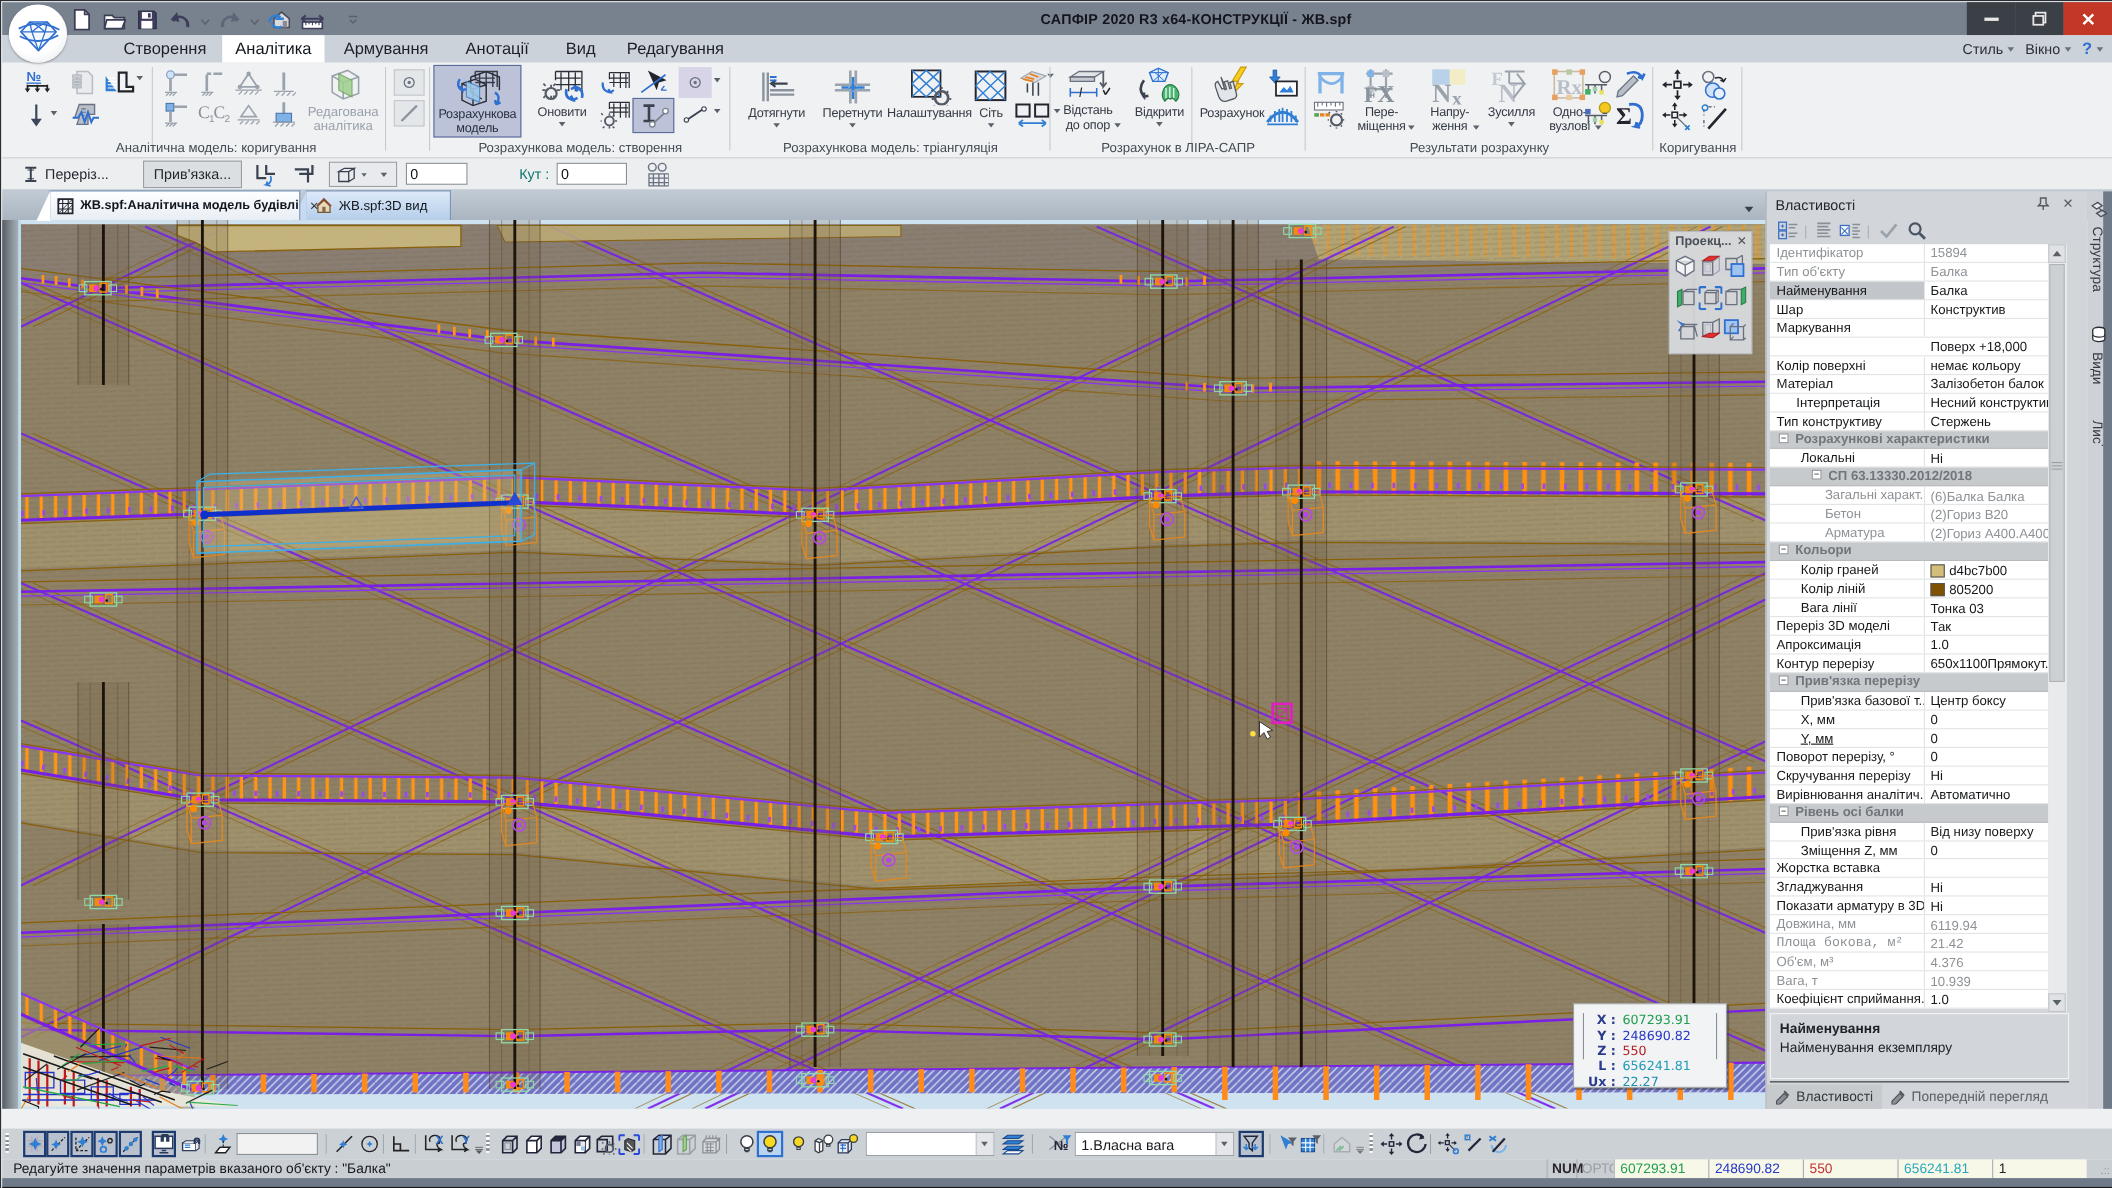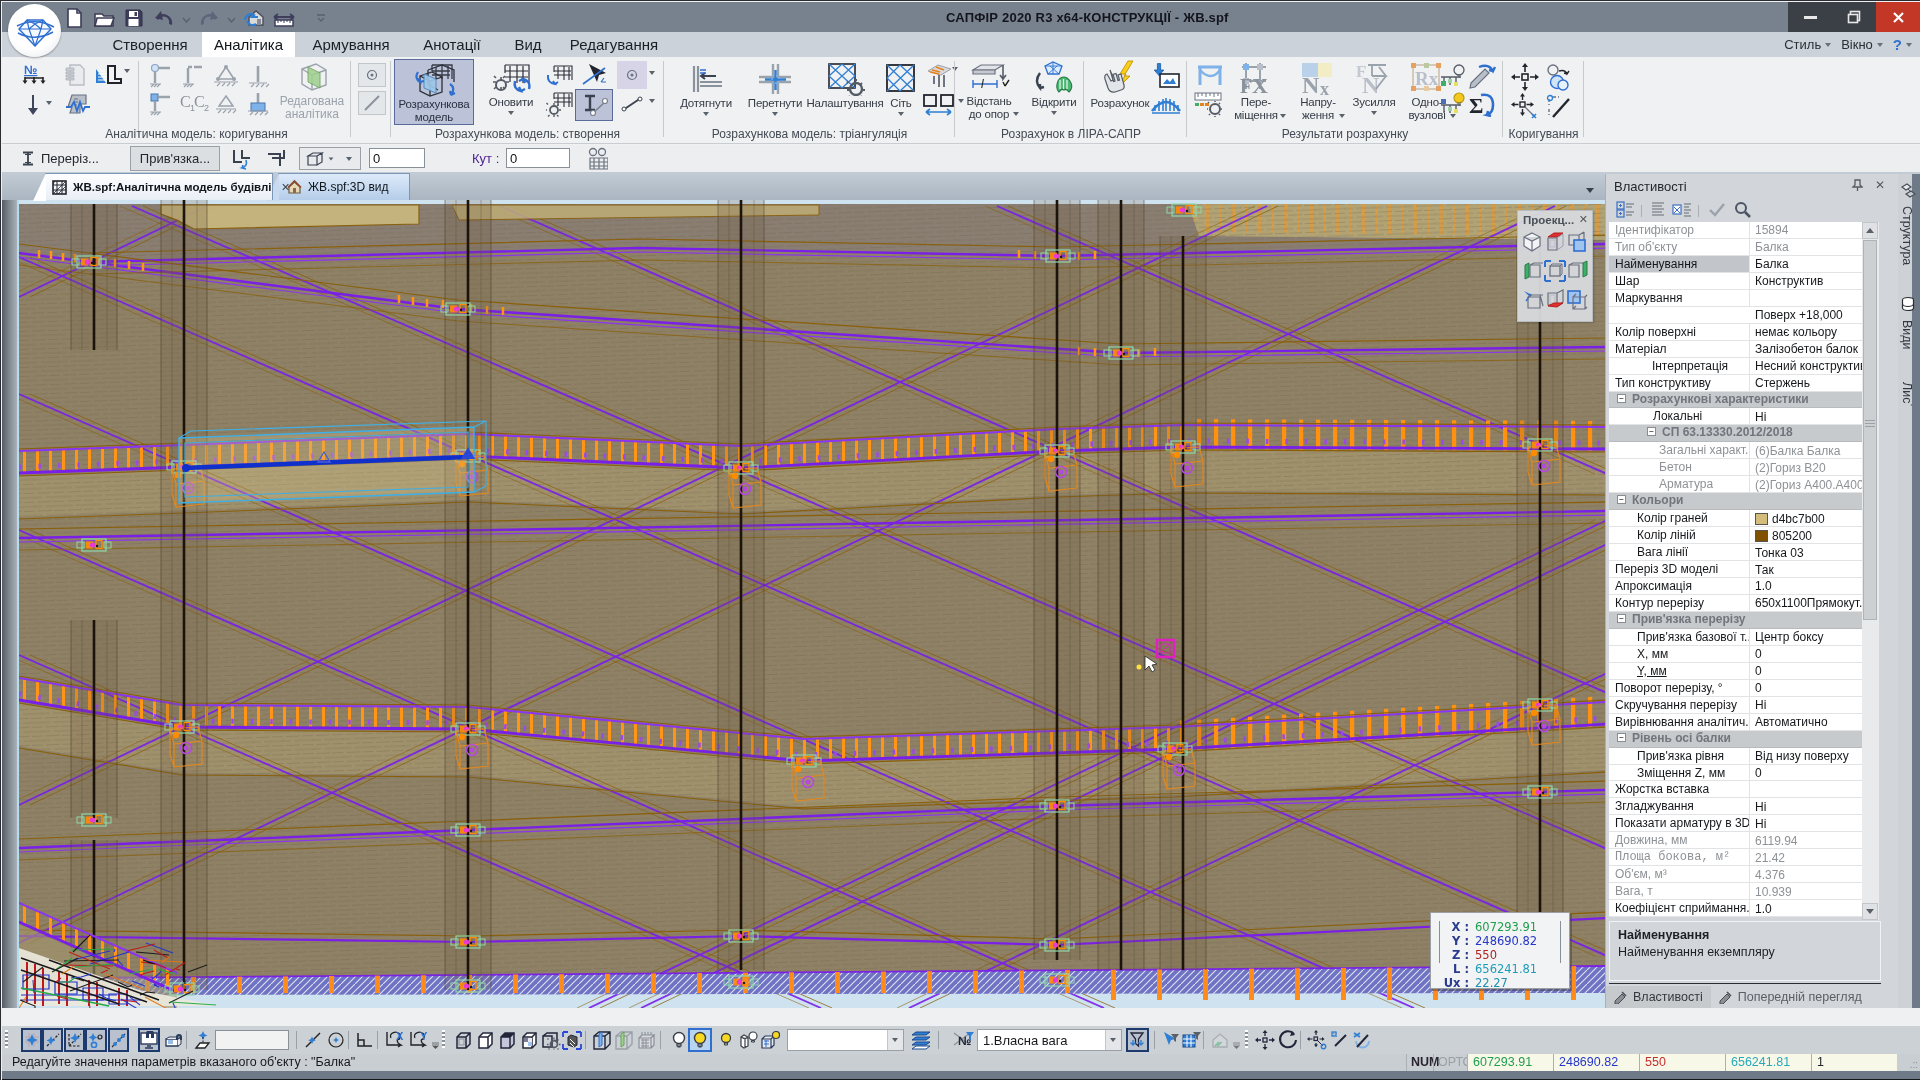--- a/index.html
+++ b/index.html
@@ -35,21 +35,21 @@
 .bigbtn { position:absolute; top:2px; width:80px; height:66px; display:flex; flex-direction:column; align-items:center; }
 .bigbtn .blbl { font-size:11.5px; letter-spacing:-0.2px; color:#343b44; text-align:center; line-height:13px; margin-top:1px; }
 .bigbtn.sel { background:#bcc3d8; border:1px solid #5a6a9a; }
 .bigbtn.sel .blbl { color:#2a3142; }
 .arrow-down { width:0; height:0; border-left:3.5px solid transparent; border-right:3.5px solid transparent; border-top:4px solid #59616b; display:inline-block; }
 
 .toolbar2 { position:absolute; left:1px; top:144px; width:1918px; height:27px; background:#eceef0; }
 .t2btn { position:absolute; top:1px; height:25px; display:flex; align-items:center; gap:5px; padding:0 6px; color:#23282e; font-size:13px; }
 .t2btn.sunken { background:#dcdfe2; border:1px solid #9aa0a6; }
 .t2input { position:absolute; top:3px; height:20px; background:#fff; border:1px solid #8a9097; font-size:13px; padding:1px 3px; color:#111; }
-.t2lbl { position:absolute; top:6px; font-size:13px; color:#4c1d95; }
+.t2lbl { position:absolute; top:6px; font-size:13px; color:#0f766e; }
 
 .doctabs { position:absolute; left:1px; top:171px; width:1918px; height:28px; background:linear-gradient(#c3ccd5,#aab5c1); }
 .dtab { position:absolute; bottom:0; height:27px; display:flex; align-items:center; font-size:12.5px; white-space:nowrap; color:#10161c; border:1px solid #7a97b8; border-bottom:none; }
 .dtab svg { flex:0 0 auto; }
 .dtab .slant { position:absolute; left:-13px; bottom:-1px; width:0; height:0; border-bottom:28px solid #fff; border-left:13px solid transparent; }
 .dtab.active { background:linear-gradient(#fdfeff,#e9eef5); font-weight:bold; z-index:2; }
 .dtab.inactive { background:linear-gradient(#ddeafa,#b5cde9); z-index:1; }
 .dtab.inactive .slant { border-bottom-color:#c8daf1; }
 
 .leftstrip { position:absolute; left:1px; top:199px; width:15px; height:808px; background:linear-gradient(90deg,#565c63,#868e96 55%,#aab1b8); }
@@ -1228,37 +1228,37 @@
             <span>немає кольору</span>
           </div>
         </div>
         <div class="prow">
           <div class="pl" style="padding-left: 6px;">Матеріал</div>
           <div class="pv">
             <span>Залізобетон балок</span>
           </div>
         </div>
         <div class="prow">
-          <div class="pl" style="padding-left: 24px; text-align: center;">Інтерпретація</div>
+          <div class="pl" style="padding-left: 24px;">Інтерпретація</div>
           <div class="pv">
             <span>Несний конструктив</span>
           </div>
         </div>
         <div class="prow">
           <div class="pl" style="padding-left: 6px;">Тип конструктиву</div>
           <div class="pv">
             <span>Стержень</span>
           </div>
         </div>
         <div class="prow cat">
           <span style="display:inline-block;margin:2px 6px 0 8px;width:9px;height:9px;border:1px solid #898d92;background:#fff;font-size:8px;line-height:7px;text-align:center;color:#555;">−</span>
           <span>Розрахункові характеристики</span>
         </div>
         <div class="prow">
-          <div class="pl" style="padding-left: 44px;">Локальні</div>
+          <div class="pl" style="padding-left: 28px;">Локальні</div>
           <div class="pv">
             <span>Ні</span>
           </div>
         </div>
         <div class="prow cat">
           <span style="display:inline-block;margin:2px 6px 0 38px;width:9px;height:9px;border:1px solid #898d92;background:#fff;font-size:8px;line-height:7px;text-align:center;color:#555;">−</span>
           <span>СП 63.13330.2012/2018</span>
         </div>
         <div class="prow gray">
           <div class="pl" style="padding-left: 50px;">Загальні характ...</div>

